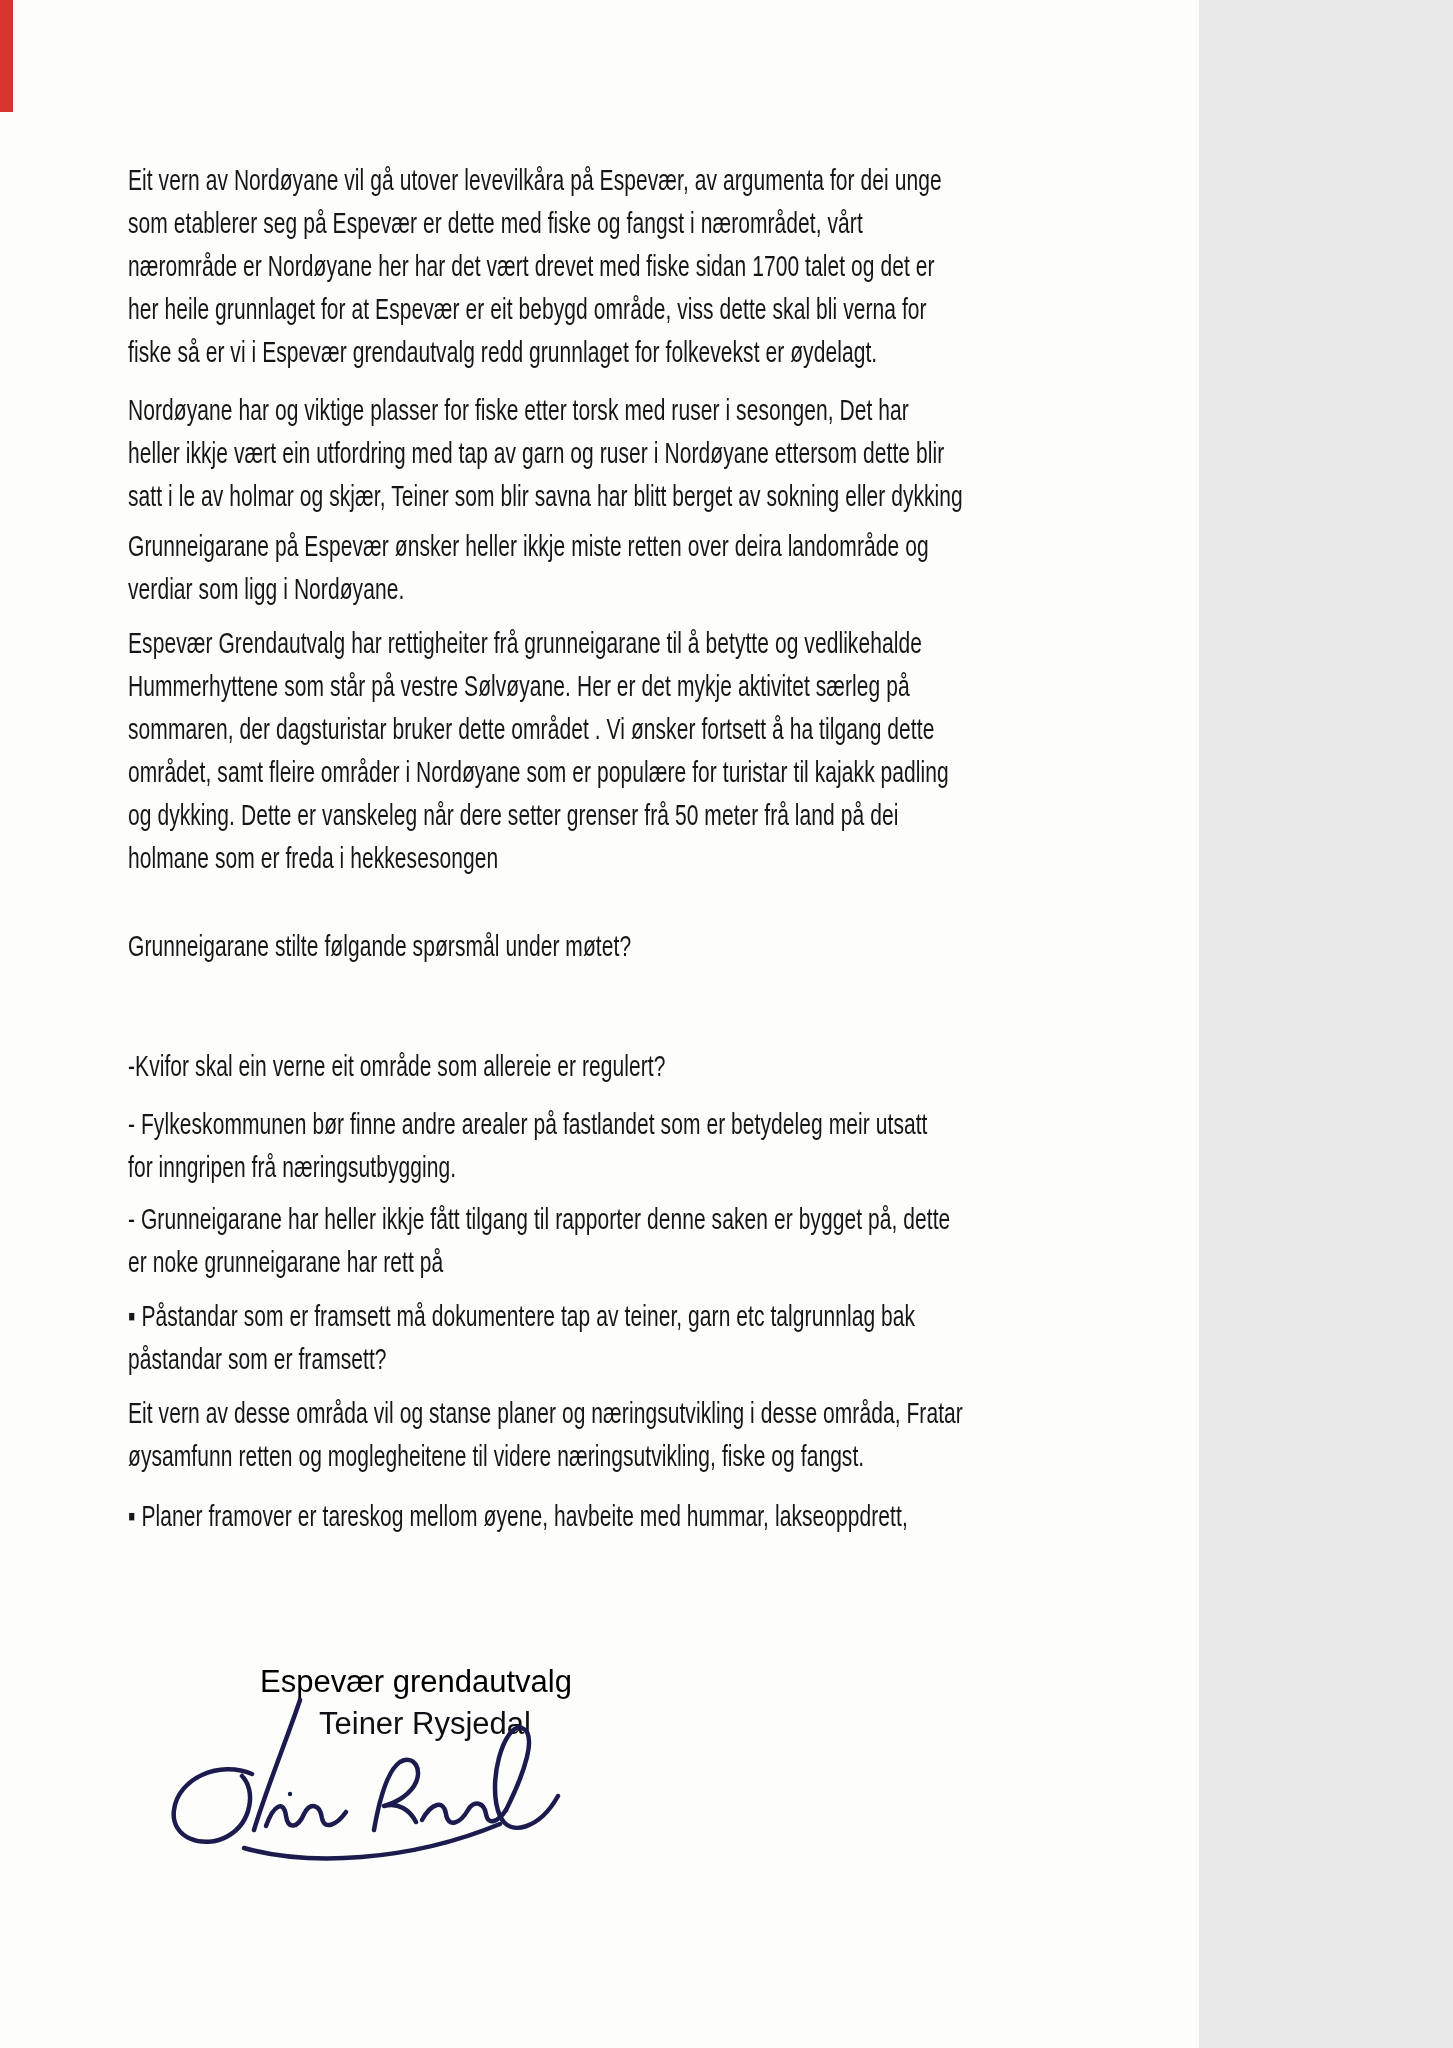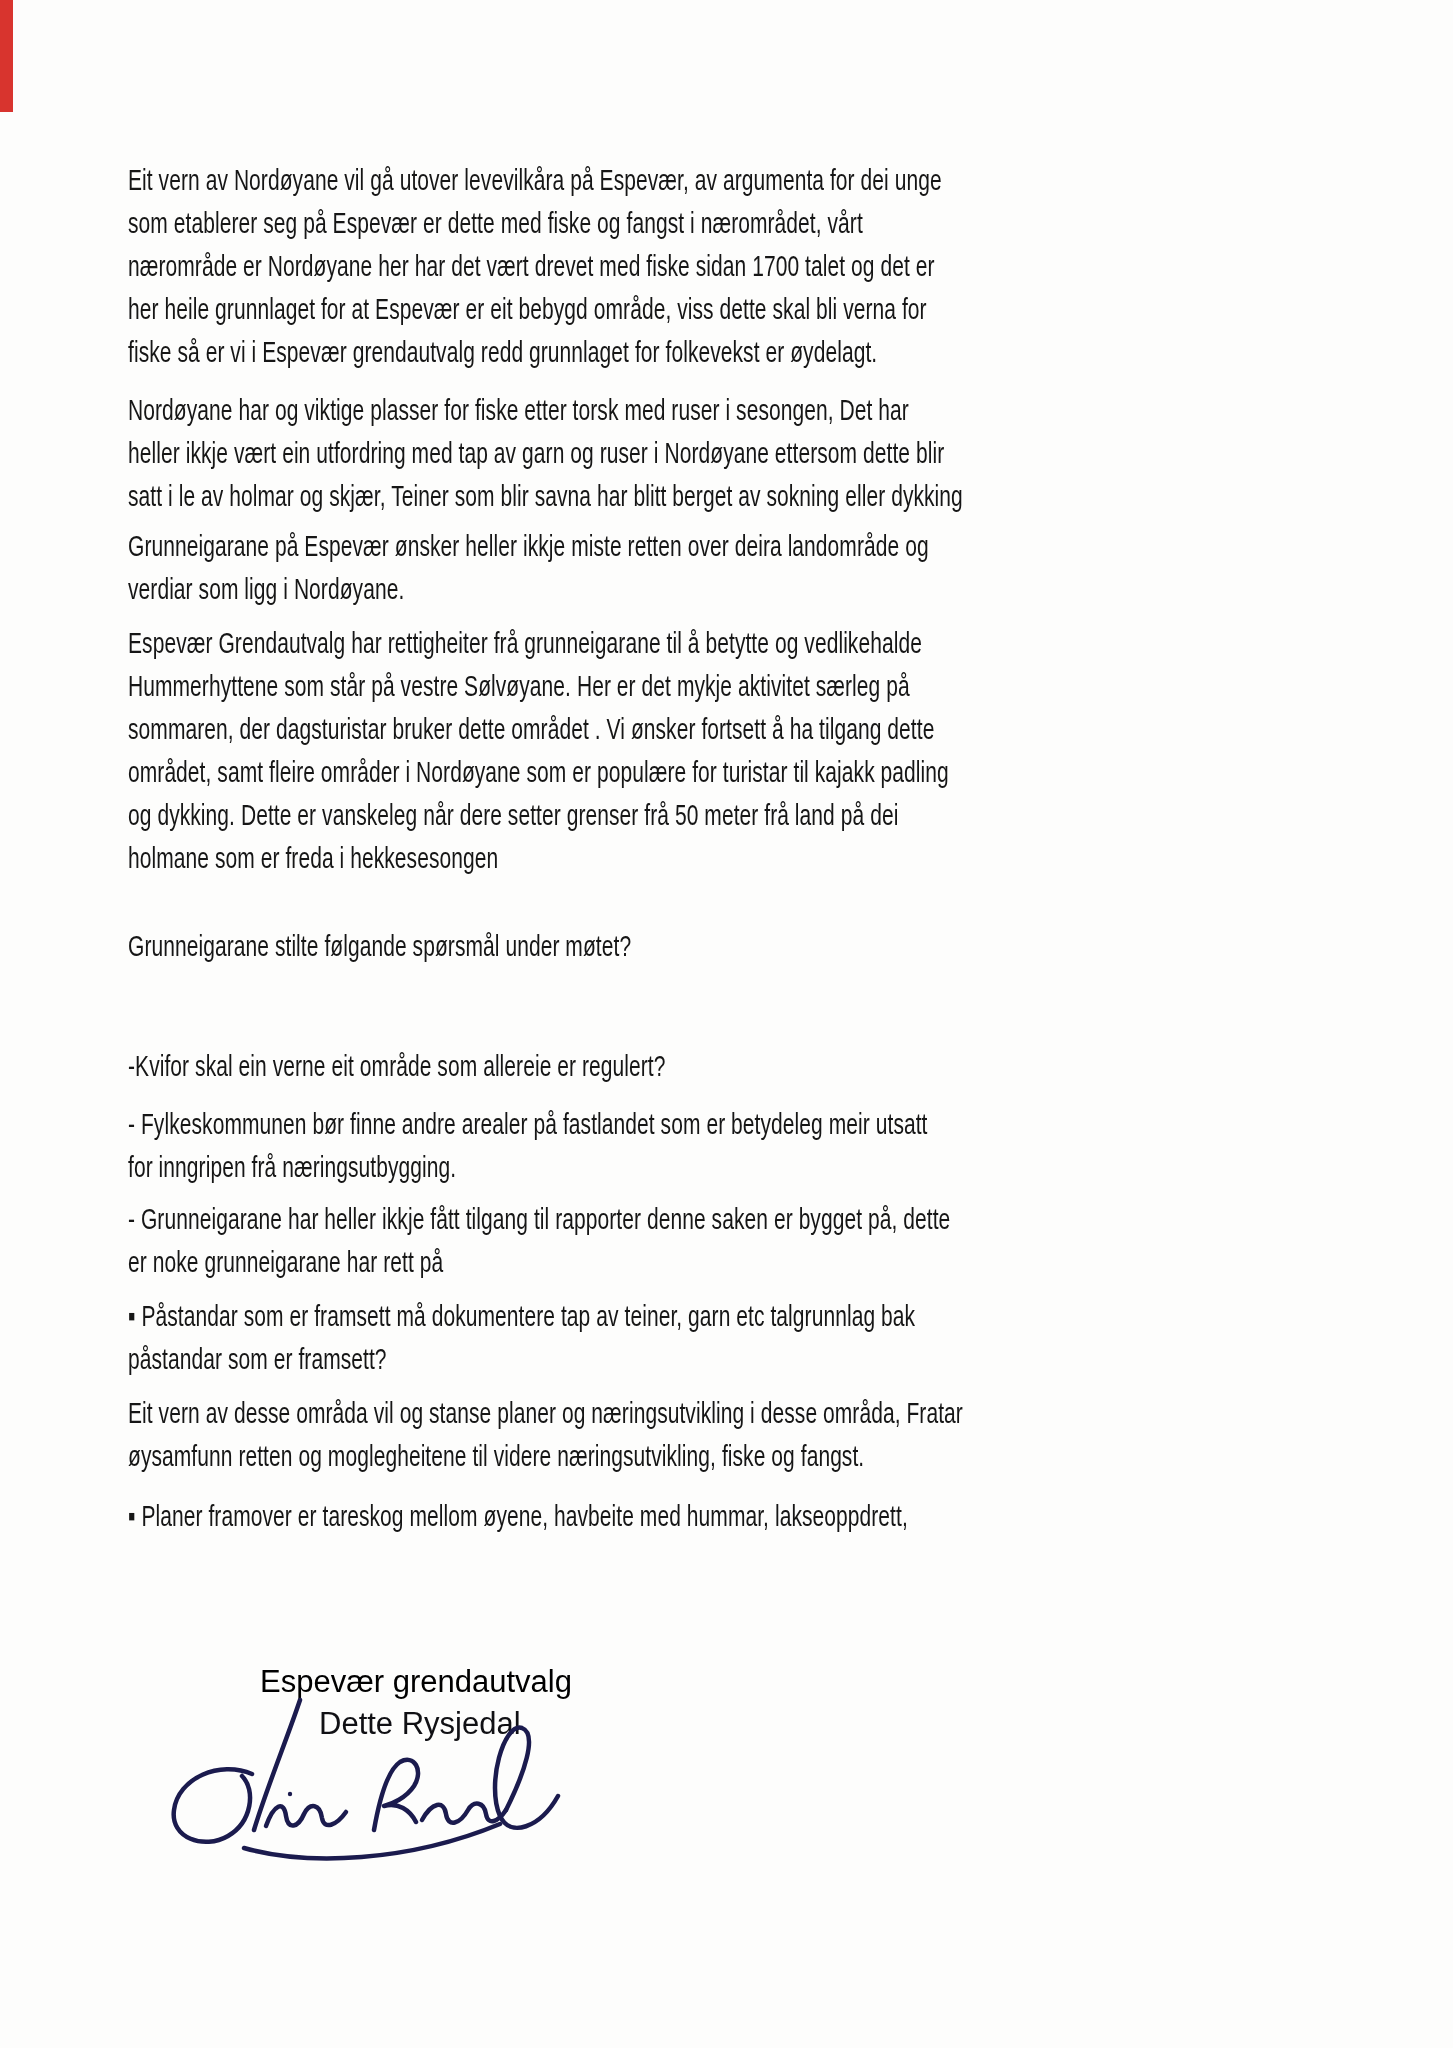--- a/index.html
+++ b/index.html
@@ -2,21 +2,21 @@
 <html><head>
 <meta charset="utf-8">
 <style>
   html,body{margin:0;padding:0;}
   body{
     background:#e9e9e9;
     font-family:"Liberation Sans", sans-serif;
   }
   .page{
     position:relative;
-    width:1453px;
+    width:1199px;
     height:2048px;
     background:#fdfdfc;
     overflow:hidden;
     color:#161616;
   }
   
   .edge-mark{
     position:absolute;
     left:0; top:0;
     width:13px; height:112px;
@@ -107,21 +107,21 @@
 er noke grunneigarane har rett på</div>
     <div class="para p8">▪ Påstandar som er framsett må dokumentere tap av teiner, garn etc talgrunnlag bak
 påstandar som er framsett?</div>
     <div class="para p9">Eit vern av desse områda vil og stanse planer og næringsutvikling i desse områda, Fratar
 øysamfunn retten og moglegheitene til videre næringsutvikling, fiske og fangst.</div>
     <div class="para p10">▪ Planer framover er tareskog mellom øyene, havbeite med hummar, lakseoppdrett,</div>
   </div>
 
   <div class="sig-block">
     <div class="sig-org">Espevær grendautvalg</div>
-    <div class="sig-name">Dette Rysjedal</div>
+    <div class="sig-name">Teiner Rysjedal</div>
 
     <svg class="sig-svg" width="420" height="210" viewBox="0 0 420 210" fill="none" stroke="#1b1b4e" stroke-width="4.5" stroke-linecap="round" stroke-linejoin="round">
 
       <path d="M 152,22 C 140,58 118,112 106,152"></path>
 
       <path d="M 104,96 C 72,82 30,100 26,132 C 22,160 56,172 80,158 C 104,144 108,112 94,98"></path>
 
       <path d="M 118,148 C 126,126 136,122 138,138 C 140,152 150,150 156,136 C 162,124 172,126 174,140 C 176,152 188,148 198,134"></path>
       <circle cx="142" cy="116" r="2.2" fill="#1b1b4e" stroke="none"></circle>
 

